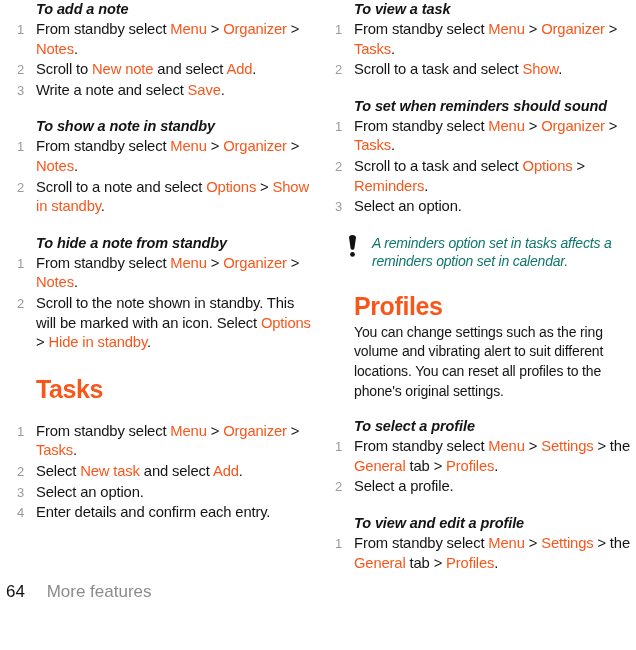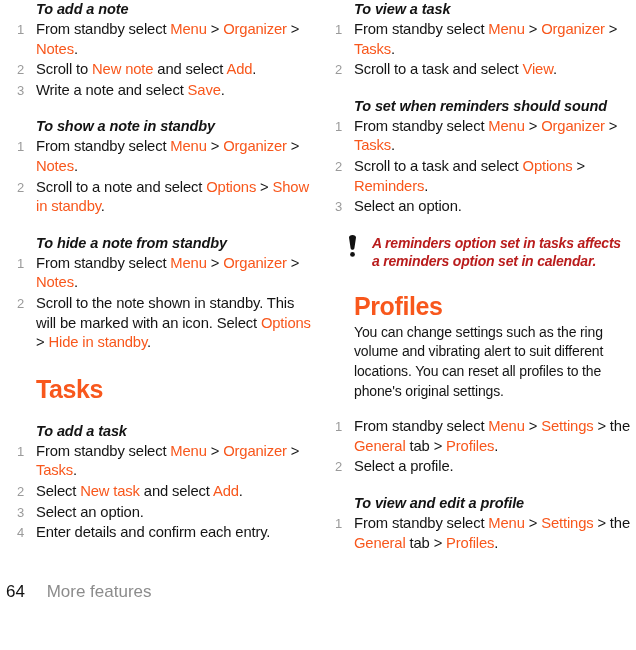--- a/index.html
+++ b/index.html
@@ -82,23 +82,23 @@
     letter-spacing: -0.15px;
   }
 
   
   .note {
     position: relative;
     margin: 0 0 0 22px;
     padding-left: 18px;
     font-size: 14px;
     font-style: italic;
-    font-weight: bold;
+    font-weight: normal;
     line-height: 18.5px;
-    color: #b91c1c;
+    color: #0f766e;
     letter-spacing: -0.2px;
   }
   .note-icon {
     position: absolute;
     left: -6px;
     top: 1px;
     width: 9px;
     height: 22px;
   }
   .gap-md { height: 16px; }
@@ -160,38 +160,37 @@
 
     <div class="gap-lg"></div>
 
     <div>
       <div class="sec-head">Tasks</div>
     </div>
 
     <div class="gap-md"></div>
 
     <div class="proc">
-      <div class="proc-title">To add a task</div>
       <ol class="steps">
           <li class="step"><span class="step-num">1</span><span>From standby select </span><span class="hl">Menu</span><span> &gt; </span><span class="hl">Organizer</span><span> &gt; </span><span class="hl">Tasks</span><span>.</span></li>
           <li class="step"><span class="step-num">2</span><span>Select </span><span class="hl">New task</span><span> and select </span><span class="hl">Add</span><span>.</span></li>
           <li class="step"><span class="step-num">3</span><span>Select an option.</span></li>
           <li class="step"><span class="step-num">4</span><span>Enter details and confirm each entry.</span></li>
         </ol>
     </div>
 
   </div>
 
   <div class="col col-right">
 
     <div class="proc">
       <div class="proc-title">To view a task</div>
       <ol class="steps">
           <li class="step"><span class="step-num">1</span><span>From standby select </span><span class="hl">Menu</span><span> &gt; </span><span class="hl">Organizer</span><span> &gt; </span><span class="hl">Tasks</span><span>.</span></li>
-          <li class="step"><span class="step-num">2</span><span>Scroll to a task and select </span><span class="hl">View</span><span>.</span></li>
+          <li class="step"><span class="step-num">2</span><span>Scroll to a task and select </span><span class="hl">Show</span><span>.</span></li>
         </ol>
     </div>
 
     <div class="gap-md"></div>
 
     <div class="proc">
       <div class="proc-title">To set when reminders should sound</div>
       <ol class="steps">
           <li class="step"><span class="step-num">1</span><span>From standby select </span><span class="hl">Menu</span><span> &gt; </span><span class="hl">Organizer</span><span> &gt; </span><span class="hl">Tasks</span><span>.</span></li>
           <li class="step"><span class="step-num">2</span><span>Scroll to a task and select </span><span class="hl">Options</span><span> &gt; </span><span class="hl">Reminders</span><span>.</span></li>
@@ -215,20 +214,21 @@
     <div class="gap-lg"></div>
 
     <div>
       <div class="sec-head">Profiles</div>
       <div class="sec-body">You can change settings such as the ring volume and vibrating alert to suit different locations. You can reset all profiles to the phone's original settings.</div>
     </div>
 
     <div class="gap-md"></div>
 
     <div class="proc">
+      <div class="proc-title">To select a profile</div>
       <ol class="steps">
           <li class="step"><span class="step-num">1</span><span>From standby select </span><span class="hl">Menu</span><span> &gt; </span><span class="hl">Settings</span><span> &gt; the </span><span class="hl">General</span><span> tab &gt; </span><span class="hl">Profiles</span><span>.</span></li>
           <li class="step"><span class="step-num">2</span><span>Select a profile.</span></li>
         </ol>
     </div>
 
     <div class="gap-md"></div>
 
     <div class="proc">
       <div class="proc-title">To view and edit a profile</div>

